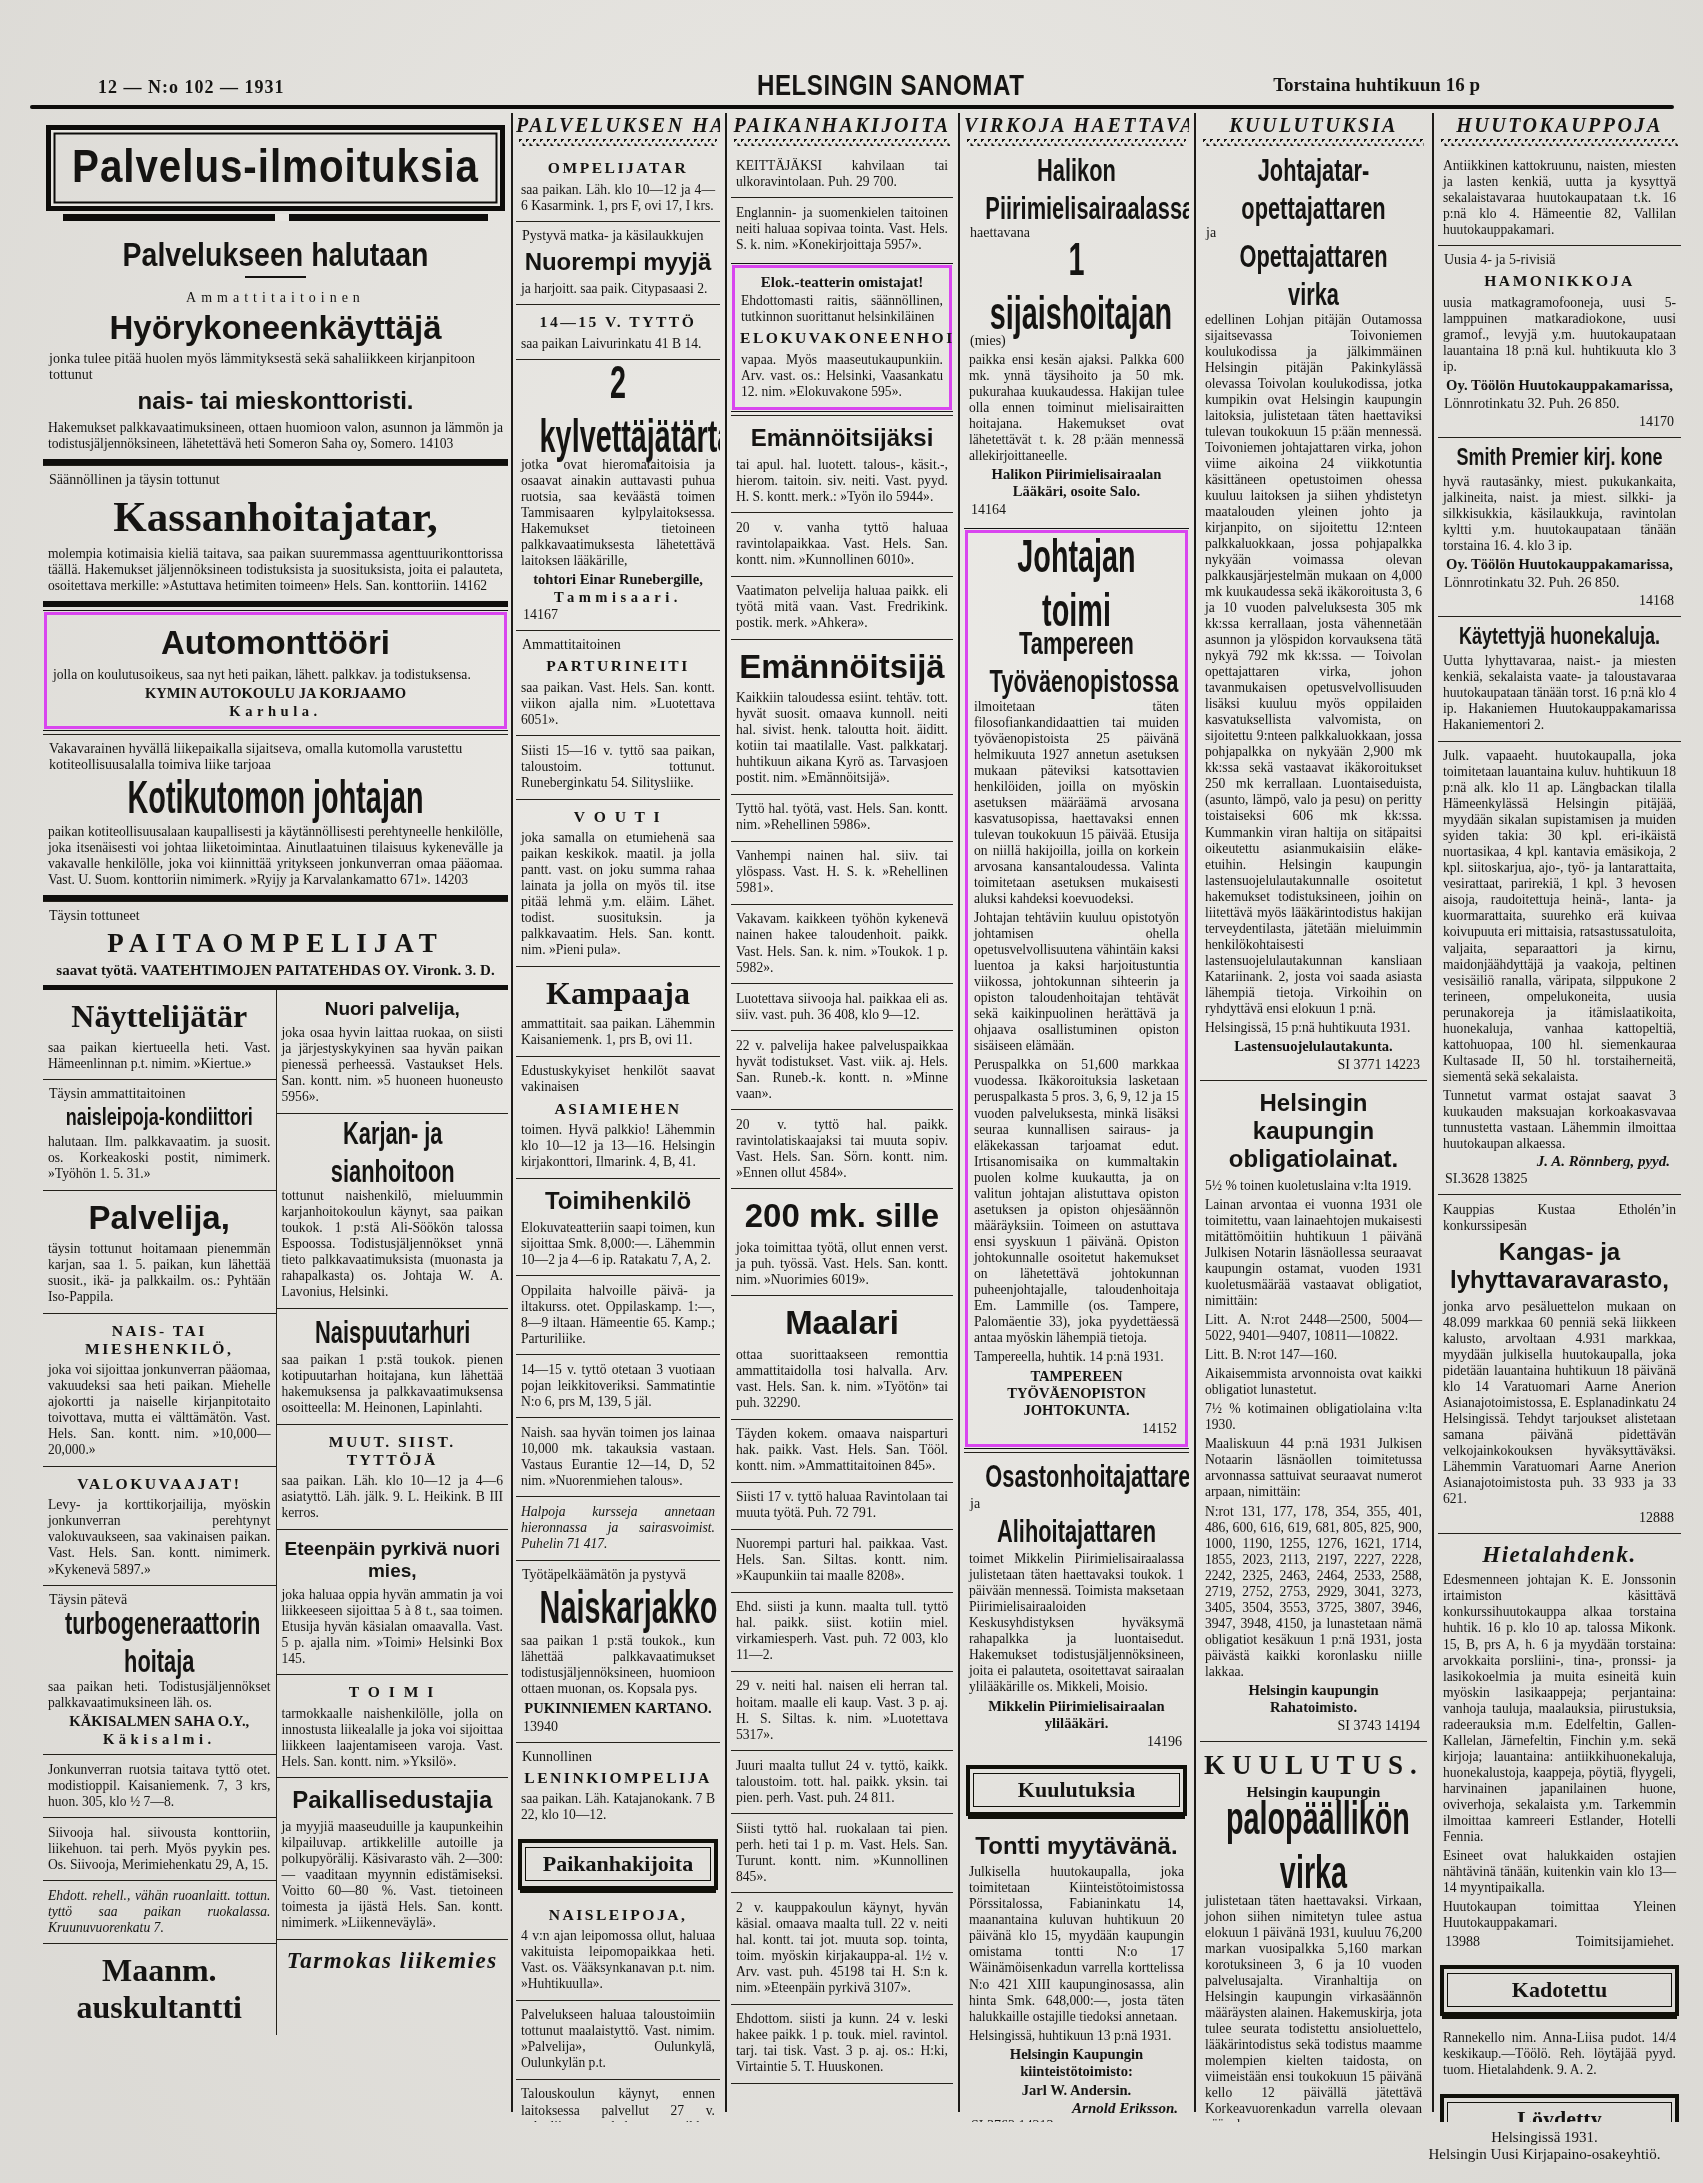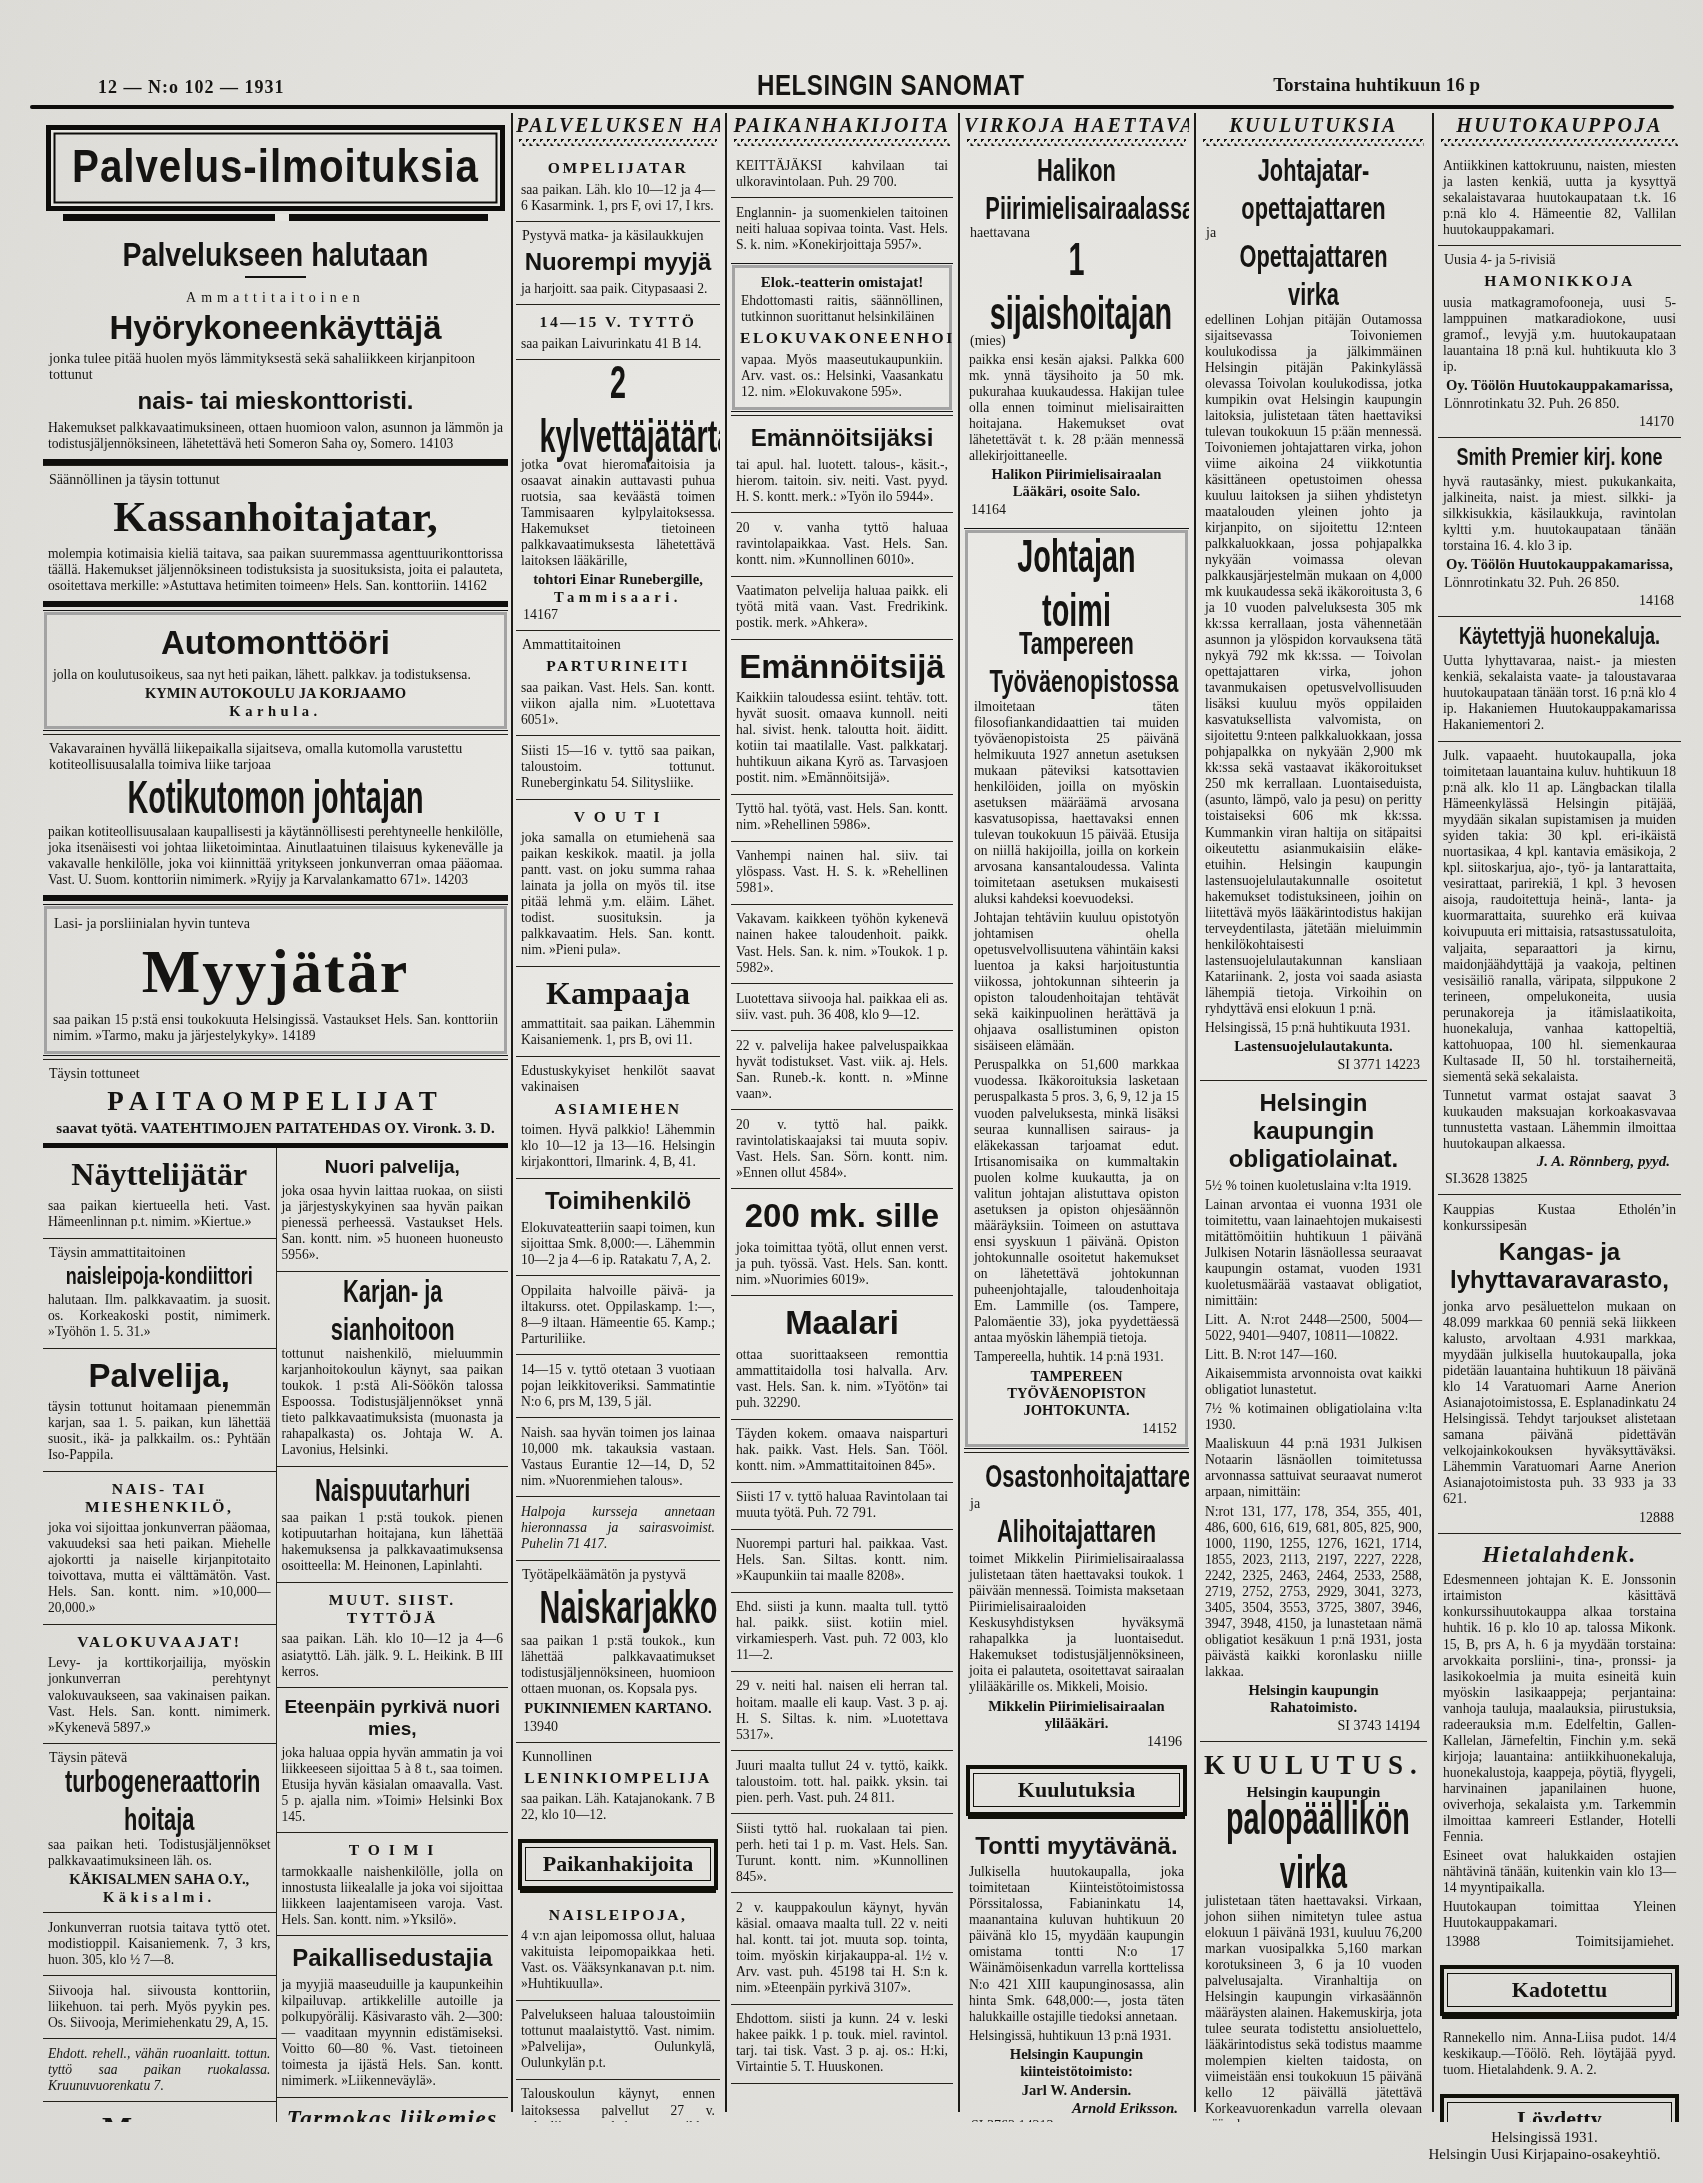--- a/index.html
+++ b/index.html
@@ -18,21 +18,21 @@
   .divider{position:absolute;top:113px;bottom:71px;width:1.5px;background:#1c1a17}
   
   .sechead{font:bold italic 20px "Liberation Serif",serif;text-align:center;letter-spacing:2.5px;
            white-space:nowrap;padding:1px 0 2px}
   .zig{height:7px;margin:0 3px 5px;background:
        linear-gradient(135deg,#14120f 25%,transparent 25%) 0 0/7px 7px,
        linear-gradient(45deg,#14120f 25%,transparent 25%) 3.5px 0/7px 7px;}
   
   .ad{padding:5px 4px 6px;position:relative}
   .ad + .ad{border-top:1.5px solid #232019}
-  .ad.boxed{border:3px solid #a3a3a3;outline:1.5px solid #111;outline-offset:1.5px;margin:5px 1px;padding:6px 5px}
+  .ad.boxed{border:3px solid #d946ef;outline:1.5px solid #111;outline-offset:1.5px;margin:5px 1px;padding:6px 5px}
   .ad.thickend{border-bottom:6px solid #0f0e0c}
   .kick{font:14px "Liberation Serif",serif;text-align:left;padding:1px 2px}
   .kicks{font:14px "Liberation Serif",serif;text-align:center;letter-spacing:5px}
   .kickb{font:bold 15px "Liberation Serif",serif;text-align:center}
   .body{font:13.6px/1.18 "Liberation Serif",serif;text-align:justify;padding:1.5px 1px}
   .body b{font-weight:normal}
   .bodyi{font:italic 13.6px/1.18 "Liberation Serif",serif;text-align:justify;padding:1.5px 1px}
   .sig{font:bold 14.6px "Liberation Serif",serif;text-align:center;padding:1px}
   .sigc{font:bold 14.6px "Liberation Serif",serif;text-align:center;letter-spacing:4.5px}
   .sigr{font:italic bold 15px "Liberation Serif",serif;text-align:right;padding-right:7px}
@@ -109,25 +109,20 @@
         <div class="t nx">Automonttööri</div>
         <div class="body">jolla on koulutusoikeus, saa nyt heti paikan, lähett. palkkav. ja todistuksensa.</div>
         <div class="sig">KYMIN AUTOKOULU JA KORJAAMO</div>
         <div class="sigc">Karhula.</div>
       </div>
       <div class="ad thickend">
         <div class="kick">Vakavarainen hyvällä liikepaikalla sijaitseva, omalla kutomolla varustettu kotiteollisuusalalla toimiva liike tarjoaa</div>
         <div class="t cx">Kotikutomon johtajan</div>
         <div class="body">paikan kotiteollisuusalaan kaupallisesti ja käytännöllisesti perehtyneelle henkilölle, joka itsenäisesti voi johtaa liiketoimintaa. Ainutlaatuinen tilaisuus kykenevälle ja vakavalle henkilölle, joka voi kiinnittää yritykseen jonkunverran omaa pääomaa. Vast. U. Suom. konttoriin nimimerk. »Ryijy ja Karvalankamatto 671».  14203</div>
       </div>
-      <div class="ad boxed">
-        <div class="kick">Lasi- ja porsliinialan hyvin tunteva</div>
-        <div class="t sx2">Myyjätär</div>
-        <div class="body">saa paikan 15 p:stä ensi toukokuuta Helsingissä. Vastaukset Hels. San. konttoriin nimim. »Tarmo, maku ja järjestelykyky».  14189</div>
-      </div>
       <div class="ad">
         <div class="kick">Täysin tottuneet</div>
         <div class="t capsw">PAITAOMPELIJAT</div>
         <div class="kickb">saavat työtä.  VAATEHTIMOJEN PAITATEHDAS OY.  Vironk. 3. D.</div>
       </div>
     </div>
   <div class="subcols">
     <div class="subcol" id="lb-a">
         <div class="ad">
           <div class="t sl">Näyttelijätär</div>

